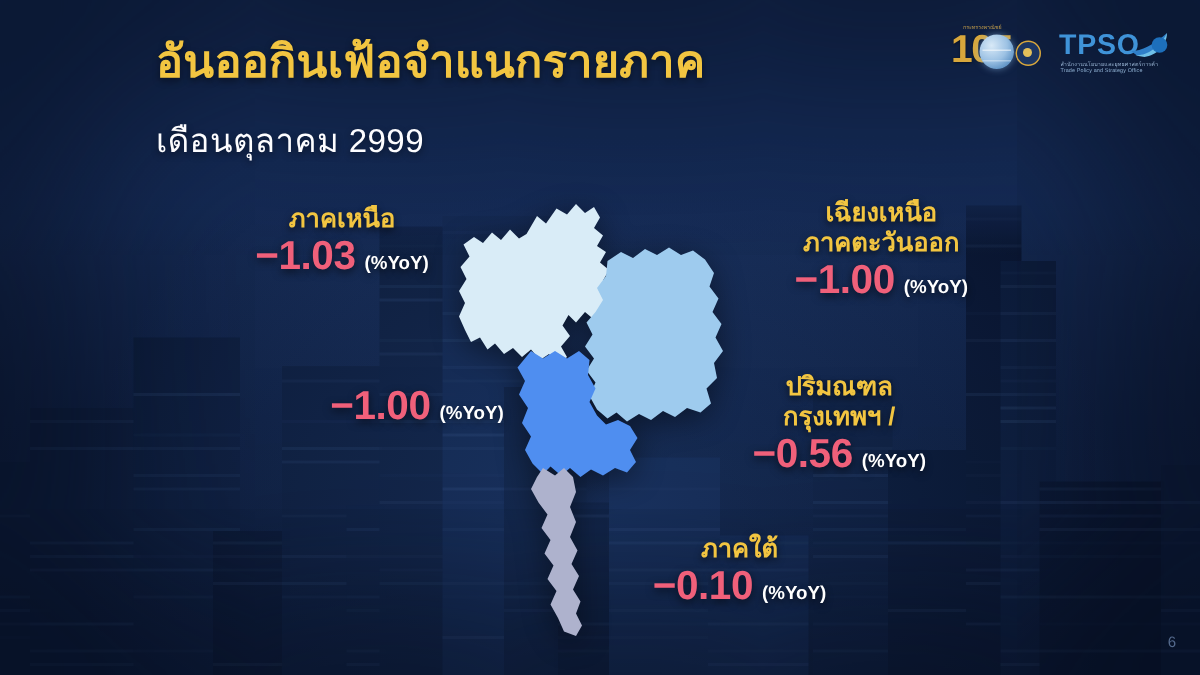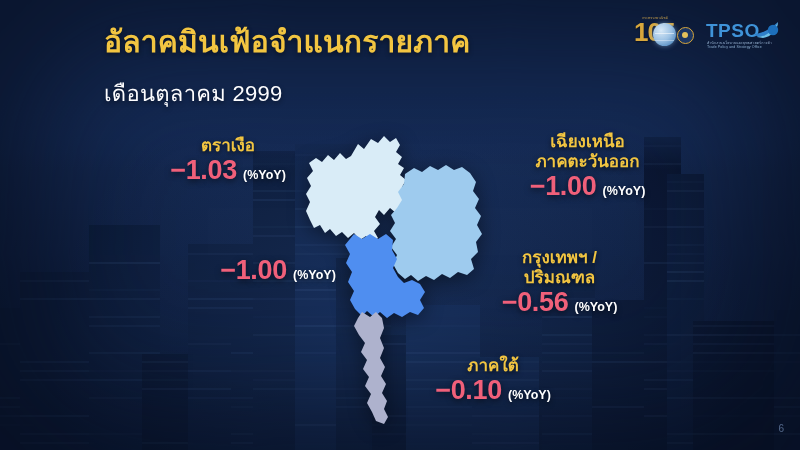--- a/index.html
+++ b/index.html
@@ -270,21 +270,21 @@
         <span class="win" style="bottom: 51px; opacity: 0.77;"></span>
         <span class="win" style="bottom: 87px; opacity: 0.39;"></span>
         <span class="win" style="bottom: 96px; opacity: 0.77;"></span>
         <span class="win" style="bottom: 114px; opacity: 0.83;"></span>
       </div>
     </div>
   <div class="haze"></div>
   <div class="topfade"></div>
   <div class="vign"></div>
 
-  <div class="title">อัลาคมินเฟ้อจำแนกรายภาค</div>
+  <div class="title">อันออกินเฟ้อจำแนกรายภาค</div>
   <div class="subtitle">เดือนตุลาคม 2999</div>
 
   <div class="logos">
 
     <div class="logo105">
       <div class="l105-cap">กระทรวงพาณิชย์</div>
       <div class="l105-txt">105</div>
       <div class="l105-globe"></div>
       <div class="l105-seal"></div>
     </div>
@@ -325,21 +325,21 @@
            L54 151 L58 142 L53 133 Z" fill="#4f8ef0"></path>
 
       <path id="rg-south" d="M70 200 L78 205 L84 200 L90 206 L92 216 L88 226 L92 236 L88 246
            L93 255 L89 264 L94 272 L90 281 L95 289 L92 297 L96 305 L92 312
            L84 309 L80 300 L75 291 L79 282 L73 274 L77 265 L71 257 L75 248
            L69 240 L73 231 L67 223 L62 214 L66 206 Z" fill="#aeb2cd"></path>
     </svg>
   </div>
 
   <div class="callout" id="co-north">
-    <div class="c-name">ตราเงือ</div>
+    <div class="c-name">ภาคเหนือ</div>
     <div class="c-row">
       <span class="c-val">−1.03</span>
       <span class="c-unit">(%YoY)</span>
     </div>
   </div>
 
   <div class="callout" id="co-northeast">
     <div class="c-name">เฉียงเหนือ</div>
     <div class="c-name">ภาคตะวันออก</div>
     <div class="c-row">
@@ -349,22 +349,22 @@
   </div>
 
   <div class="callout" id="co-central">
     <div class="c-row">
       <span class="c-val">−1.00</span>
       <span class="c-unit">(%YoY)</span>
     </div>
   </div>
 
   <div class="callout" id="co-bangkok">
+    <div class="c-name">ปริมณฑล</div>
     <div class="c-name">กรุงเทพฯ /</div>
-    <div class="c-name">ปริมณฑล</div>
     <div class="c-row">
       <span class="c-val">−0.56</span>
       <span class="c-unit">(%YoY)</span>
     </div>
   </div>
 
   <div class="callout" id="co-south">
     <div class="c-name">ภาคใต้</div>
     <div class="c-row">
       <span class="c-val">−0.10</span>

